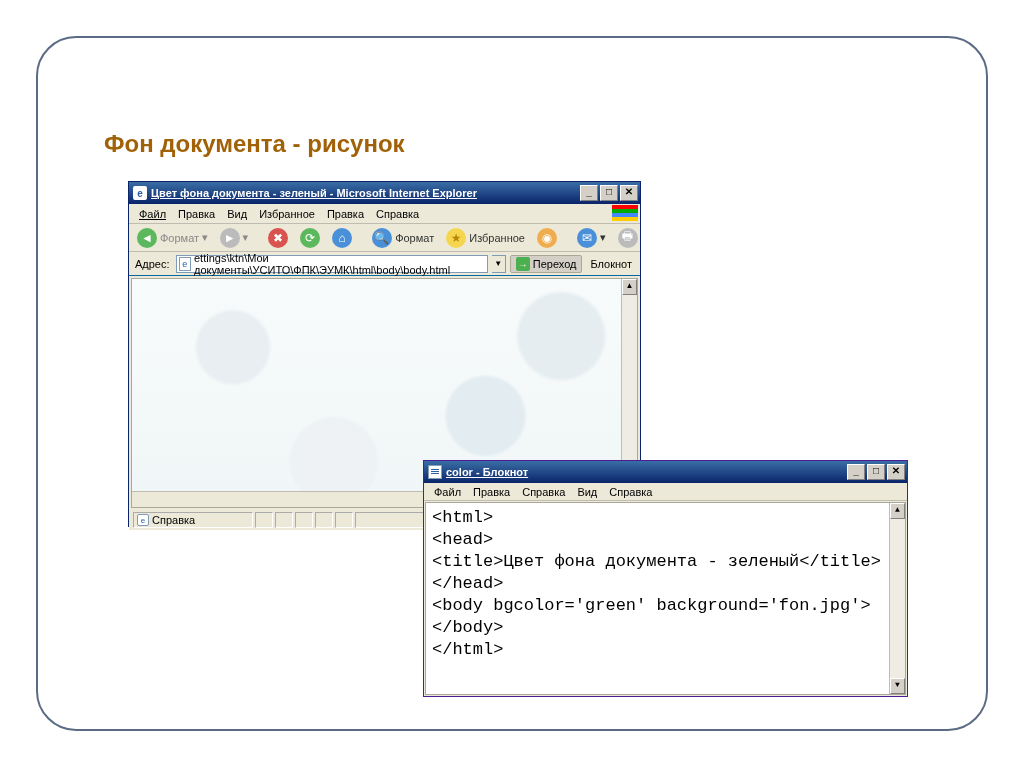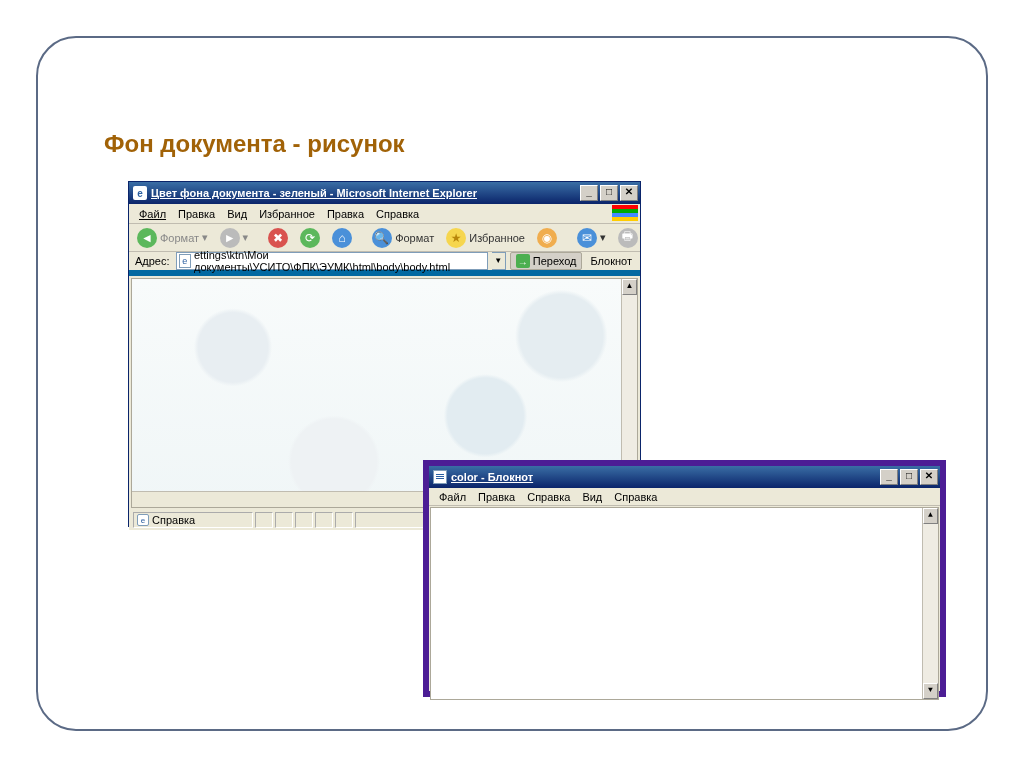--- a/index.html
+++ b/index.html
@@ -93,21 +93,21 @@
     display:inline-flex;align-items:center;justify-content:center;
     font-size:12px; color:#fff;
   }
   .c-green{background:#5cb85c}.c-red{background:#d9534f}.c-blue{background:#4a90d9}
   .c-orange{background:#f0ad4e}.c-yellow{background:#f6d64e;color:#b8860b}
   .c-grey{background:#bbb}
   .sep{width:1px;height:22px;background:#c0bcb0;margin:0 2px}
   .addrbar {
     display:flex;align-items:center;gap:4px;
     height:24px;padding:0 4px;
-    background:#ece9d8;border-bottom:6px solid #0369a1;
+    background:#ece9d8;border-bottom:1px solid #0369a1;
   }
   .addr-label{padding:0 2px}
   .addr-input{
     flex:1;height:18px;border:1px solid #7f9db9;background:#fff;
     display:flex;align-items:center;padding:0 2px;font-size:11px;color:#000;
   }
   .addr-input .ie-sm{width:14px;height:14px;margin-right:3px;background:#fff;border:1px solid #7f9db9;display:inline-flex;align-items:center;justify-content:center;color:#2b5fa0;font-size:9px}
   .addr-dd{width:14px;height:18px;border:1px solid #7f9db9;border-left:none;background:#ece9d8;color:#000;font-size:8px;text-align:center;line-height:16px}
   .go-btn{
     display:flex;align-items:center;gap:3px;
@@ -134,22 +134,22 @@
     padding:0 4px;gap:2px;
   }
   .statusbar .st-cell{border:1px inset #fff;height:16px;padding:0 3px;display:flex;align-items:center}
   .statusbar .st-first{width:120px}
   .statusbar .st-cell.small{width:18px}
   .statusbar .st-flex{flex:1}
   .ie-sm2{width:12px;height:12px;border-radius:2px;background:#fff;border:1px solid #7f9db9;display:inline-flex;align-items:center;justify-content:center;color:#2b5fa0;font-size:8px;margin-right:3px}
   
   .np-window{
     position:absolute;left:423px;top:460px;
-    width:523px;height:237px;
-    border:6px solid #4c1d95;background:#ece9d8;font-size:11px;
+    width:485px;height:237px;
+    border:1px solid #4c1d95;background:#ece9d8;font-size:11px;
   }
   .np-window .titlebar{background:linear-gradient(#3a6ea5,#0a246a)}
   .np-doc-icon{width:14px;height:14px;margin-right:4px;background:#fff;border:1px solid #7f9db9;position:relative}
   .np-doc-icon::after{content:"";position:absolute;left:2px;top:3px;right:2px;height:1px;background:#2b5fa0;box-shadow:0 2px 0 #2b5fa0,0 4px 0 #2b5fa0}
   .np-menubar{display:flex;align-items:center;height:18px;padding:0 4px;background:#ece9d8;border-bottom:1px solid #c0bcb0}
   .np-menubar .mitem{padding:1px 6px}
   .np-content{
     background:#fff;border:1px solid #aca899;margin:1px;
     height:193px;padding:4px 6px;
     font-family:"Courier New",monospace;font-size:17px;line-height:22px;
@@ -263,14 +263,20 @@
       <div class="win-btn">✕</div>
     </div>
   </div>
   <div class="np-menubar">
     <span class="mitem"><span>Файл</span></span>
     <span class="mitem"><span>Правка</span></span>
     <span class="mitem"><span>Справка</span></span>
     <span class="mitem"><span>Вид</span></span>
     <span class="mitem"><span>Справка</span></span>
   </div>
-  <div class="np-content"><div class="vsb"><div class="sb-btn">▲</div><div class="track"></div><div class="sb-btn">▼</div></div></div>
+  <div class="np-content"><span>&lt;html&gt;
+&lt;head&gt;
+&lt;title&gt;Цвет фона документа - зеленый&lt;/title&gt;
+&lt;/head&gt;
+&lt;body bgcolor='green' background='fon.jpg'&gt;
+&lt;/body&gt;
+&lt;/html&gt;</span><div class="vsb"><div class="sb-btn">▲</div><div class="track"></div><div class="sb-btn">▼</div></div></div>
 </div>
 
 </body></html>

